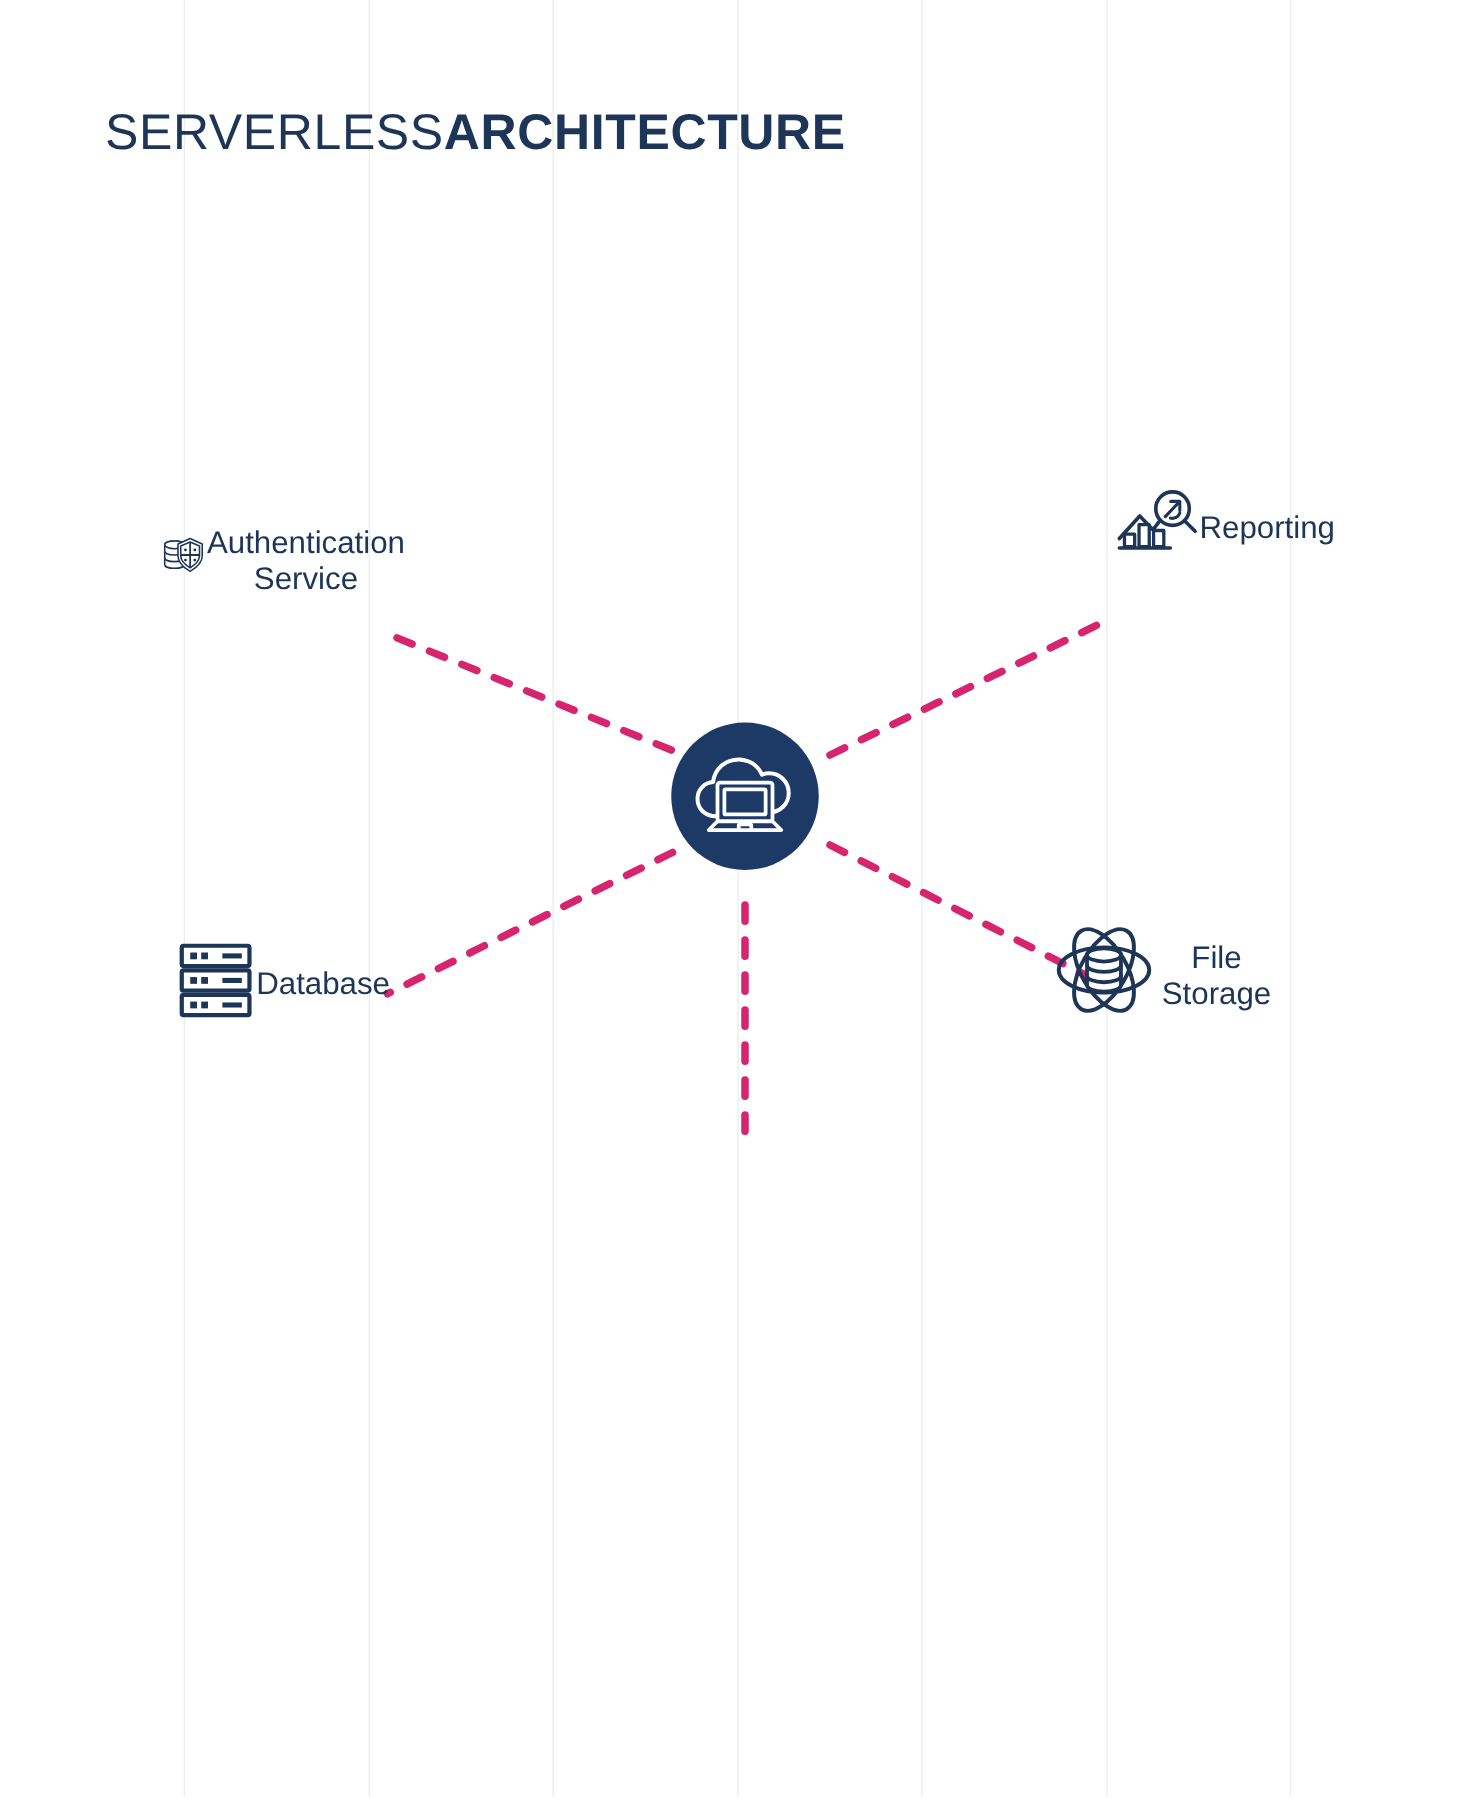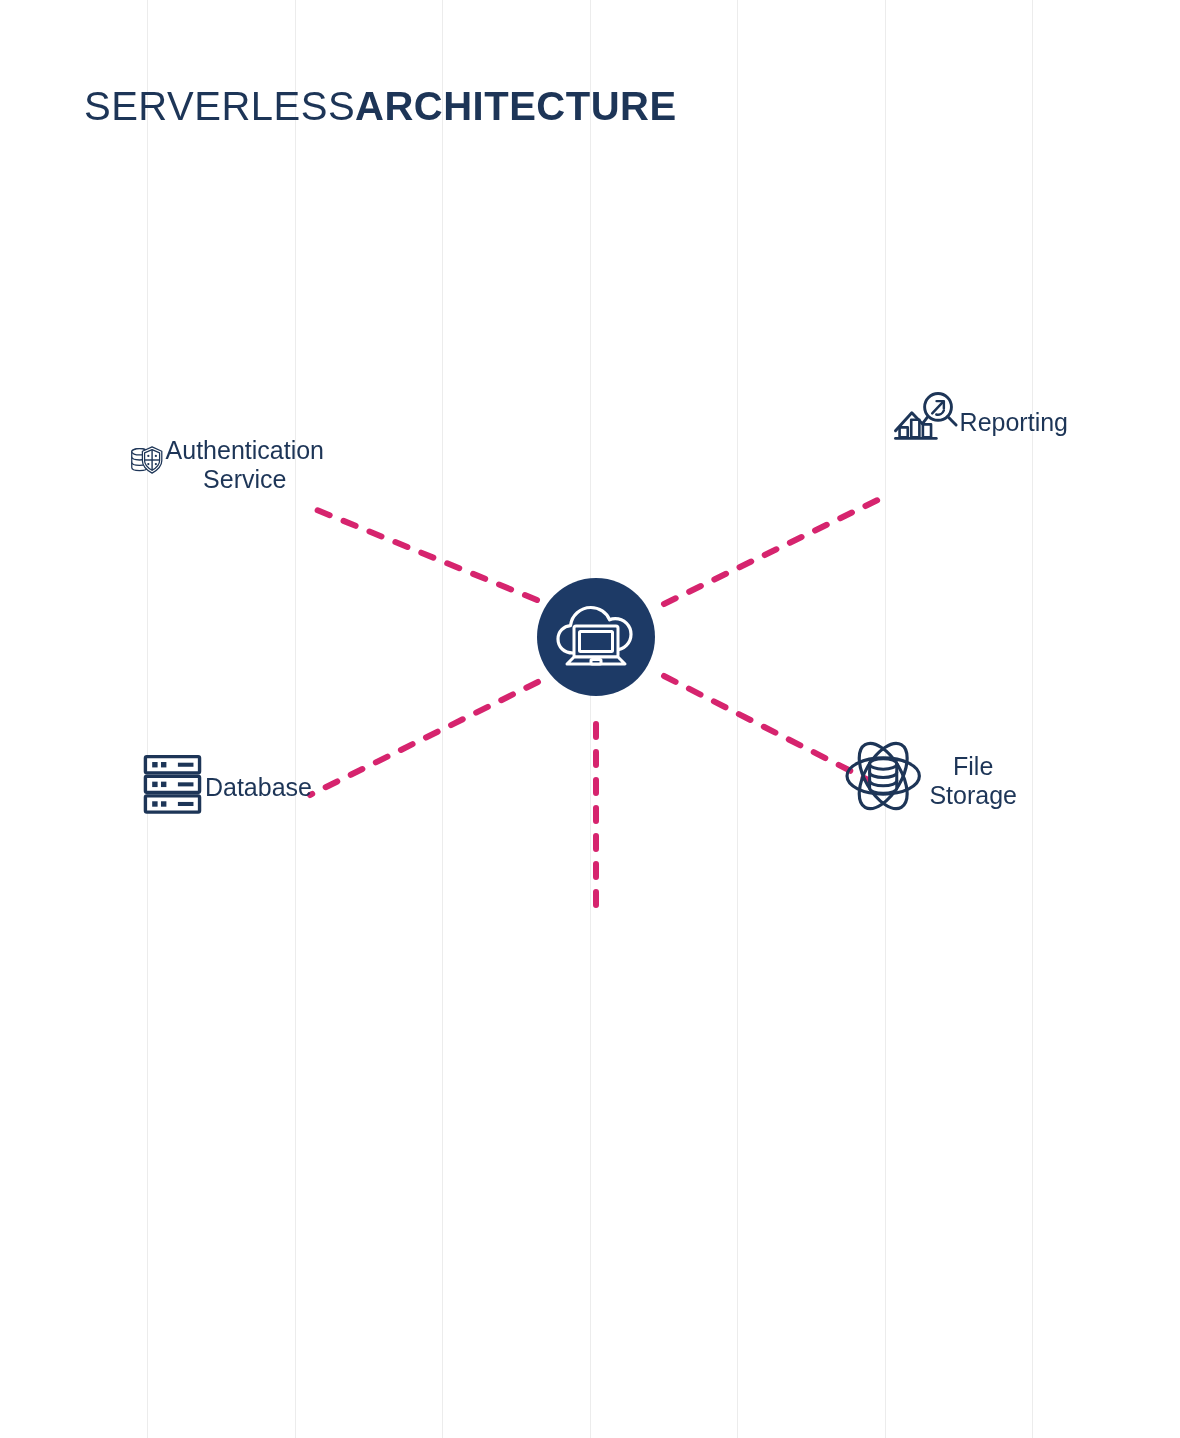--- a/index.html
+++ b/index.html
@@ -65,21 +65,21 @@
   .node-label {
     margin-top: 10px;
     font-size: 25px;
     line-height: 1.18;
     color: #1d3557;
     text-align: center;
     white-space: pre-line;
   }
 
   
-  #node-auth      { left: 128px; top: 412px;  width: 196px; }
+  #node-auth      { left: 128px; top: 396px;  width: 196px; }
   #node-database  { left: 140px; top: 735px;  width: 172px; }
   #node-reporting { left: 892px; top: 372px;  width: 176px; }
   #node-storage   { left: 844px; top: 726px;  width: 180px; justify-content: space-between; }
   #node-api       { left: 528px; top: 940px;  width: 140px; }
 
   
   #hub {
     position: absolute;
     left: 537px;
     top: 578px;

